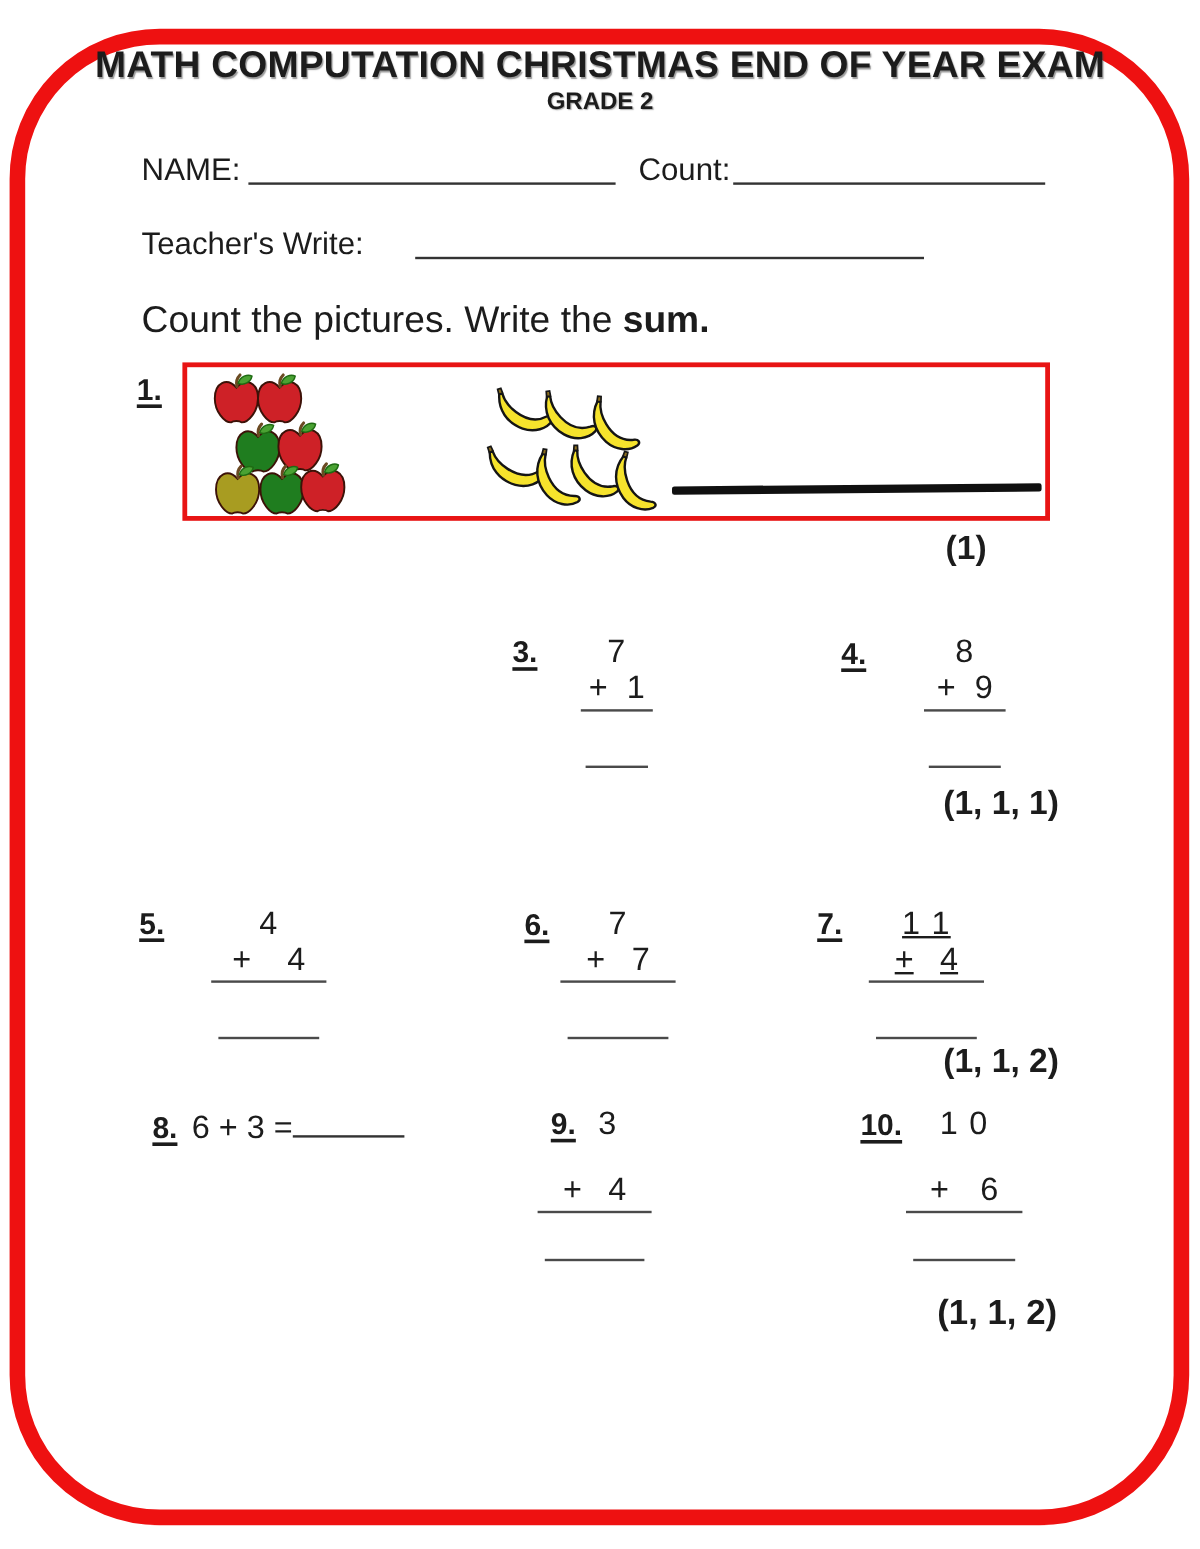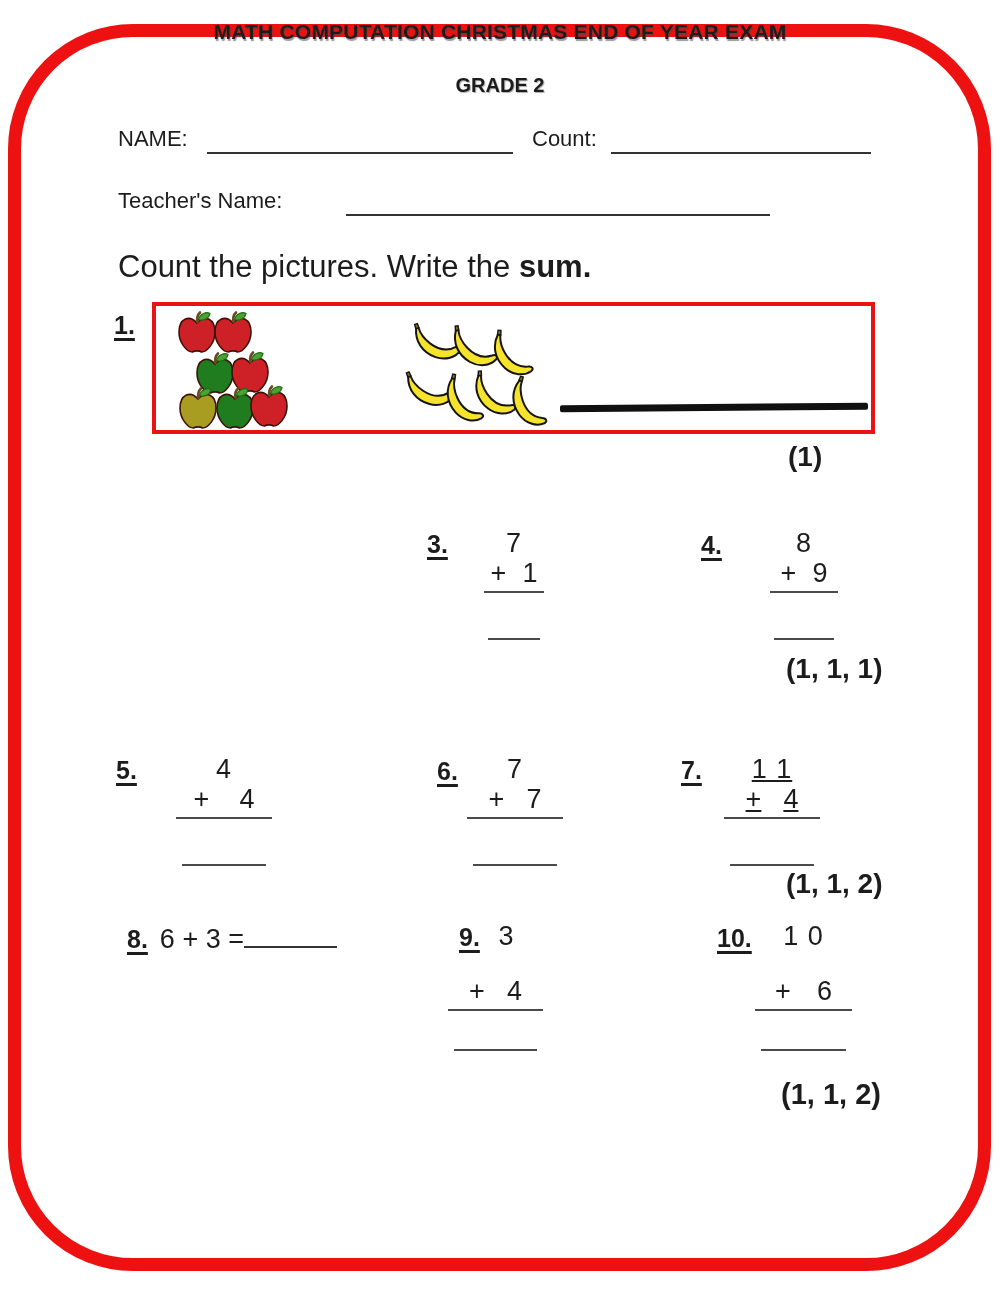--- a/index.html
+++ b/index.html
@@ -6,29 +6,29 @@
   .sheet {
     position:relative; width:1000px; height:1291px; background:#ffffff;
     font-family:"Liberation Sans","DejaVu Sans",sans-serif; color:#1c1c1c;
     overflow:hidden;
   }
   .page-border {
     position:absolute; left:8px; top:24px; width:983px; height:1247px;
     border:13px solid #ee1111; border-radius:125px; box-sizing:border-box;
   }
   .title {
-    position:absolute; top:20px; left:0; width:100%; text-align:center;
-    font-size:21px; font-weight:bold; letter-spacing:.2px;
+    position:absolute; top:36px; left:0; width:100%; text-align:center;
+    font-size:31px; font-weight:bold; letter-spacing:.2px;
     text-shadow:1px 2px 1px rgba(70,70,70,.55);
   }
   .subtitle {
     position:absolute; top:74px; left:0; width:100%; text-align:center;
     font-size:20px; font-weight:bold; text-shadow:1px 1px 1px rgba(70,70,70,.45);
   }
-  .fieldlabel { position:absolute; font-size:22px; }
+  .fieldlabel { position:absolute; font-size:26px; }
   .blank { position:absolute; border-bottom:2.5px solid #333; height:26px; }
   .instruction { position:absolute; left:118px; top:249px; font-size:31px; }
   .instruction b { font-weight:bold; }
 
   .plabel {
     position:absolute; font-size:25px; font-weight:bold;
     text-decoration:underline; text-decoration-thickness:2.5px; text-underline-offset:4px;
   }
   .picture-box {
     position:absolute; left:152px; top:302px; width:723px; height:132px;
@@ -69,21 +69,21 @@
   <div class="page-border"></div>
 
   <div class="title">MATH COMPUTATION CHRISTMAS END OF YEAR EXAM</div>
   <div class="subtitle">GRADE 2</div>
 
   <span class="fieldlabel" style="left:118px; top:126px;">NAME:</span>
   <span class="blank" style="left:207px; top:126px; width:306px;"></span>
   <span class="fieldlabel" style="left:532px; top:126px;">Count:</span>
   <span class="blank" style="left:611px; top:126px; width:260px;"></span>
 
-  <span class="fieldlabel" style="left:118px; top:188px;">Teacher's Name:</span>
+  <span class="fieldlabel" style="left:118px; top:188px;">Teacher's Write:</span>
   <span class="blank" style="left:346px; top:188px; width:424px;"></span>
 
   <div class="instruction"><span>Count the pictures. Write the </span><b>sum.</b></div>
 
   <span class="plabel" style="left:114px; top:311px;">1.</span>
   <div class="picture-box">
     <svg class="fruit-canvas" viewBox="0 0 715 124">
         <g transform="translate(21 4)">
           <path d="M20 13 C 12 4 2 9 2 22 C 2 33 10 42 15.5 42 C 17.5 40.5 22.5 40.5 24.5 42 C 30 42 38 33 38 22 C 38 9 28 4 20 13 Z" fill="#ce2127" stroke="#3c1208" stroke-width="1.6"></path>
           <path d="M20.5 12 C 19.5 8 20.5 5 23 2.5" fill="none" stroke="#6b4a22" stroke-width="2.6" stroke-linecap="round"></path>

